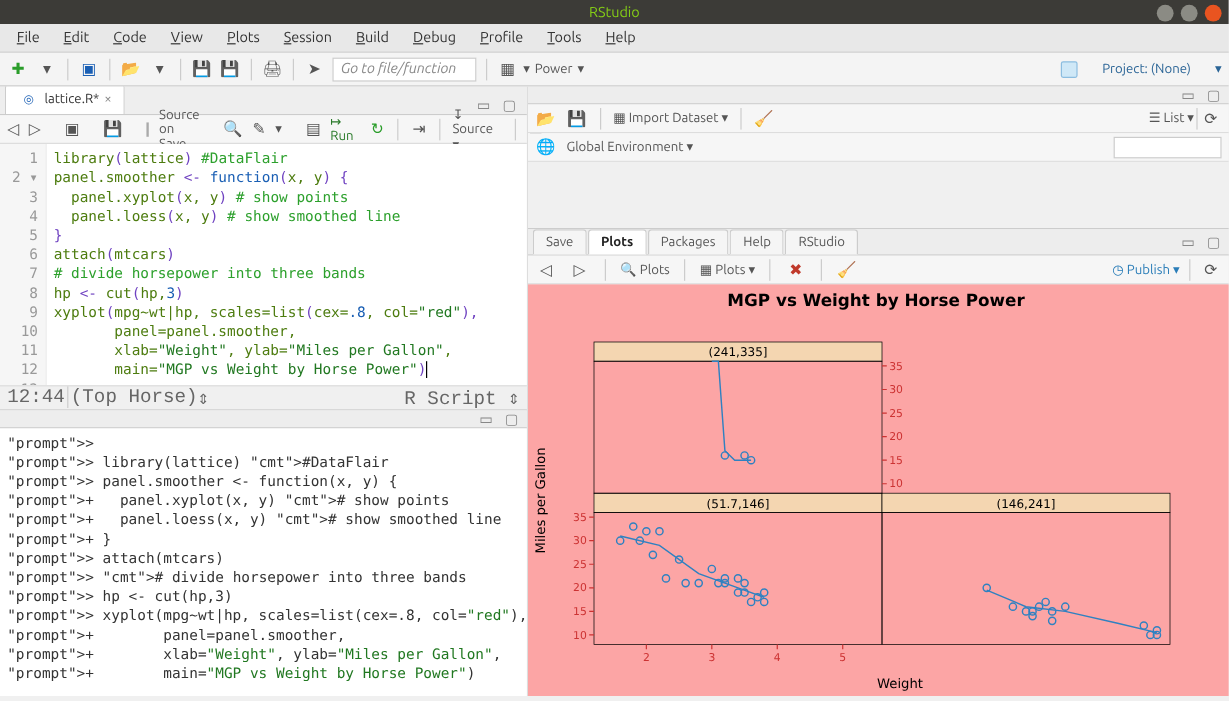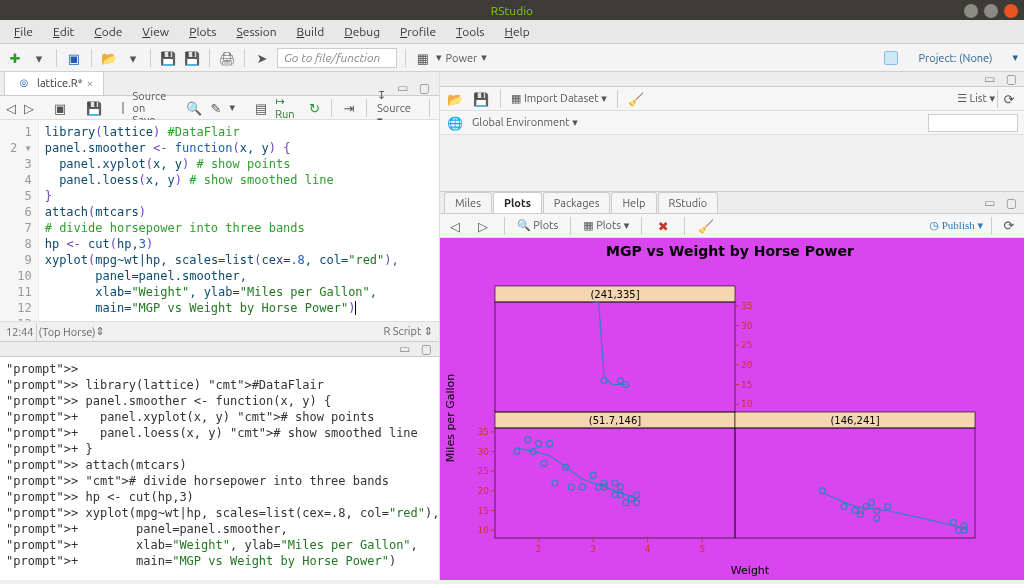--- a/index.html
+++ b/index.html
@@ -35,39 +35,39 @@
   .srctab .x { color:#888; }
   .srctabs .pane-ctrl { margin-left:auto; padding-right:6px; }
   .srctb { height:24px; background:#f6f6f6; border-bottom:1px solid #ddd; display:flex; align-items:center; gap:8px; padding:0 6px; font-size:11px; color:#555; }
   .srctb .right { margin-left:auto; display:flex; gap:8px; align-items:center; }
   .runbtn { color:#2a7a2a; }
   .editor { display:flex; font-family:"DejaVu Sans Mono","Consolas",monospace; font-size:12px; line-height:16px; background:#fff; flex:1; overflow:hidden; }
   .gutter { background:#f6f6f6; color:#999; text-align:right; padding:4px 6px 4px 10px; border-right:1px solid #eee; user-select:none; }
   .gutter .gline { height:16px; }
   .code { padding:4px 6px; white-space:pre; }
   .code .cl { height:16px; }
-  .tok-fn { color:#0c4a6e; } 
+  .tok-fn { color:#4d7c0f; } 
   .tok-key { color:#1a5fb4; }
   .tok-com { color:#2ca02c; }
   .tok-str { color:#217821; }
   .tok-paren { color:#6f42c1; }
-  .statusln { height:20px; background:#f0f0f0; border-top:1px solid #ddd; display:flex; align-items:center; padding:0 6px; font-size:11px; color:#666; }
+  .statusln { height:20px; background:#f0f0f0; border-top:1px solid #ddd; display:flex; align-items:flex-start; padding:0 6px; font-size:16px; color:#666;font-family:Liberation Mono, monospace; }
   .statusln .right { margin-left:auto; }
   
   .console { font-family:"DejaVu Sans Mono",monospace; font-size:12px; line-height:16px; background:#fff; padding:4px 6px; overflow:hidden; flex:1; }
   .console .cl { white-space:pre; height:16px; }
   .console .str { color:#217821; }
   
   .envtb { height:24px; background:#f6f6f6; border-bottom:1px solid #ddd; display:flex; align-items:center; gap:8px; padding:0 6px; font-size:11px; color:#555; }
   .envtb .right { margin-left:auto; display:flex; align-items:center; gap:0; }
   .envbody { flex:1; display:flex; align-items:center; justify-content:center; background:#fff; color:#888; font-size:12px; }
   
   .plottb { height:24px; background:#f6f6f6; border-bottom:1px solid #ddd; display:flex; align-items:center; gap:10px; padding:0 6px; font-size:11px; color:#555; }
-  .plottb .right { margin-left:auto; display:flex; gap:6px; align-items:center;font-family:Liberation Serif, serif; }
-  .plotbody { flex:1; background:#d946ef; position:relative; overflow:hidden; }
+  .plottb .right { margin-left:auto; display:flex; gap:6px; align-items:center; }
+  .plotbody { flex:1; background:#fca5a5; position:relative; overflow:hidden; }
   svg text { font-family:"DejaVu Sans",sans-serif; }
   .chk { width:12px;height:12px;border:1px solid #aaa;display:inline-block;vertical-align:middle;background:#fff; }
   .searchbox { border:1px solid #ccc; background:#fff; height:18px; width:90px; }
 </style>
 </head>
 <body>
 
 <div class="titlebar">
   <span>RStudio</span>
   <div class="win-btns">
@@ -244,21 +244,21 @@
         <span><span>Global Environment</span> ▾</span>
         <div class="right">
             <input class="searchbox" style="">
           </div>
       </div>
     </div>
 
     <div class="col" style="flex:1;">
       <div class="pane-head">
         <div class="pane-tabs" id="plot-tabs">
-            <div class="ptab">Miles</div>
+            <div class="ptab">Save</div>
             <div class="ptab active">Plots</div>
             <div class="ptab">Packages</div>
             <div class="ptab">Help</div>
             <div class="ptab">RStudio</div>
           </div>
         <div class="pane-ctrl">
           <span class="mini-ic">▭</span>
           <span class="mini-ic">▢</span>
         </div>
       </div>

